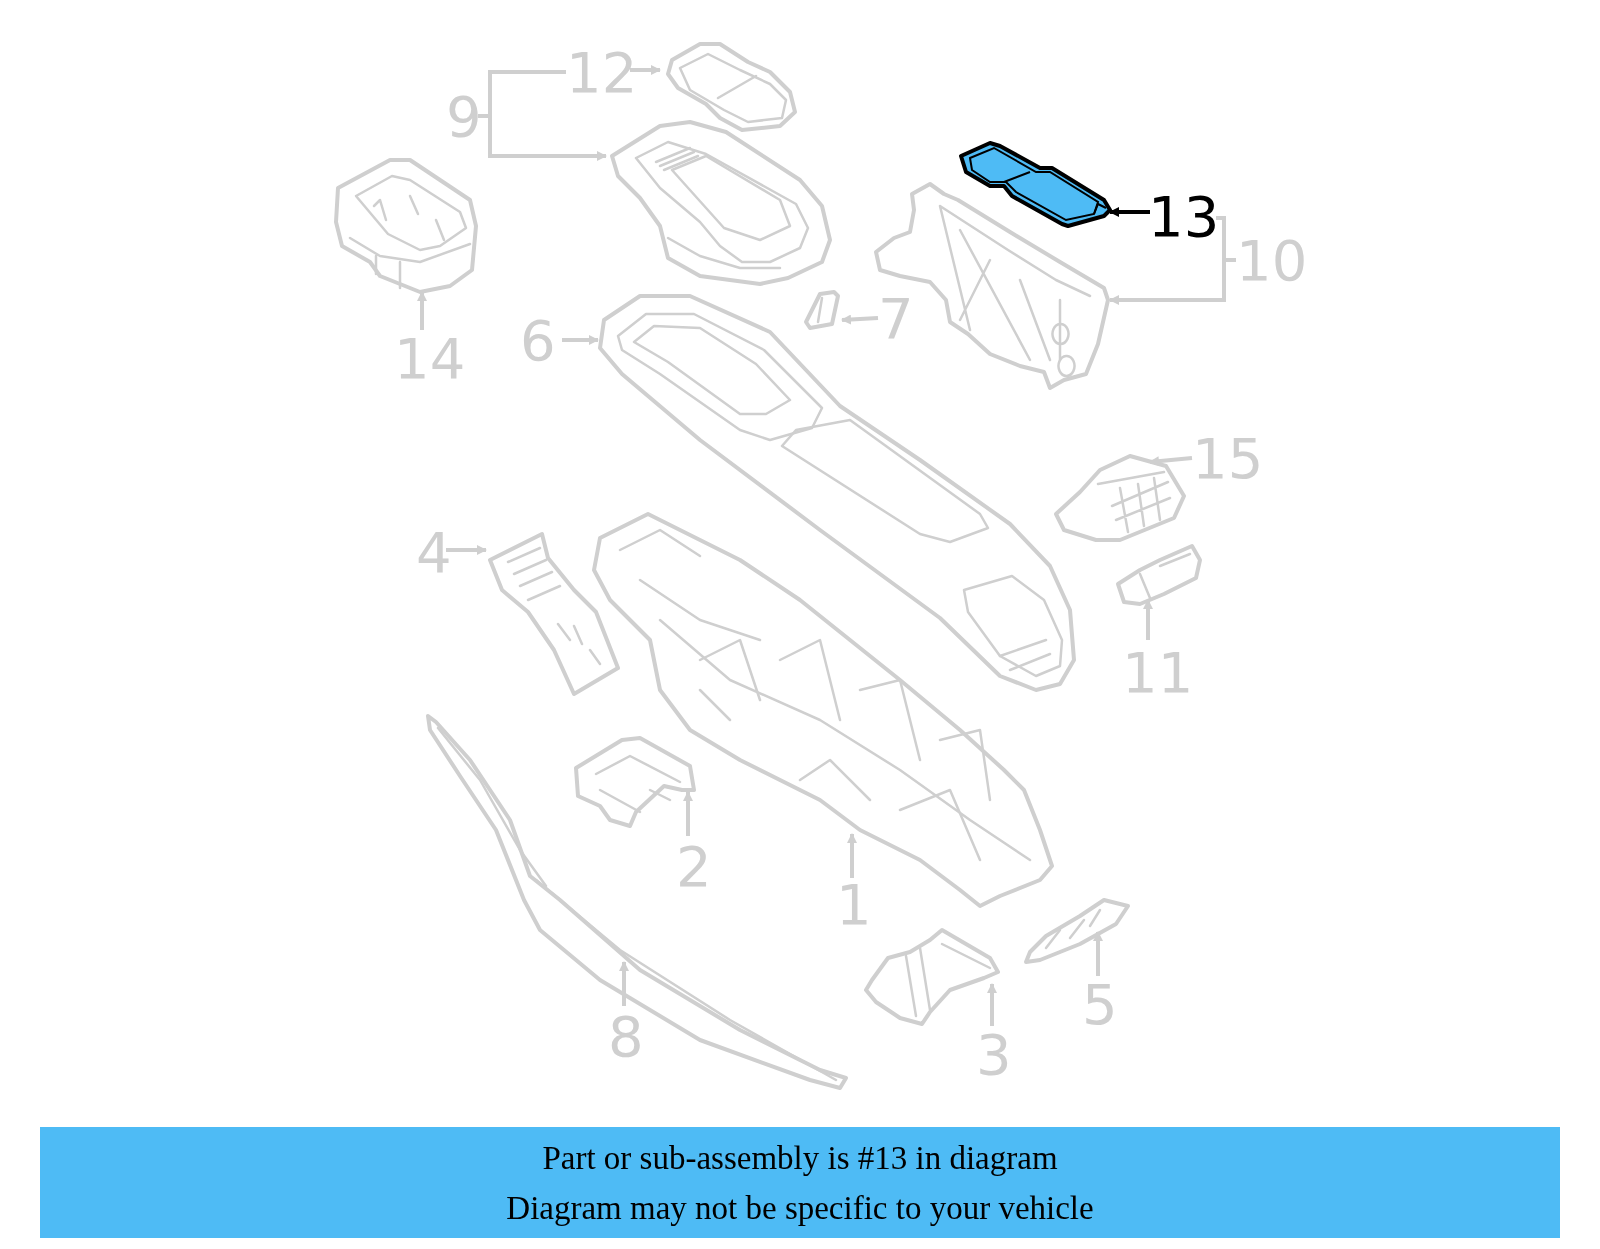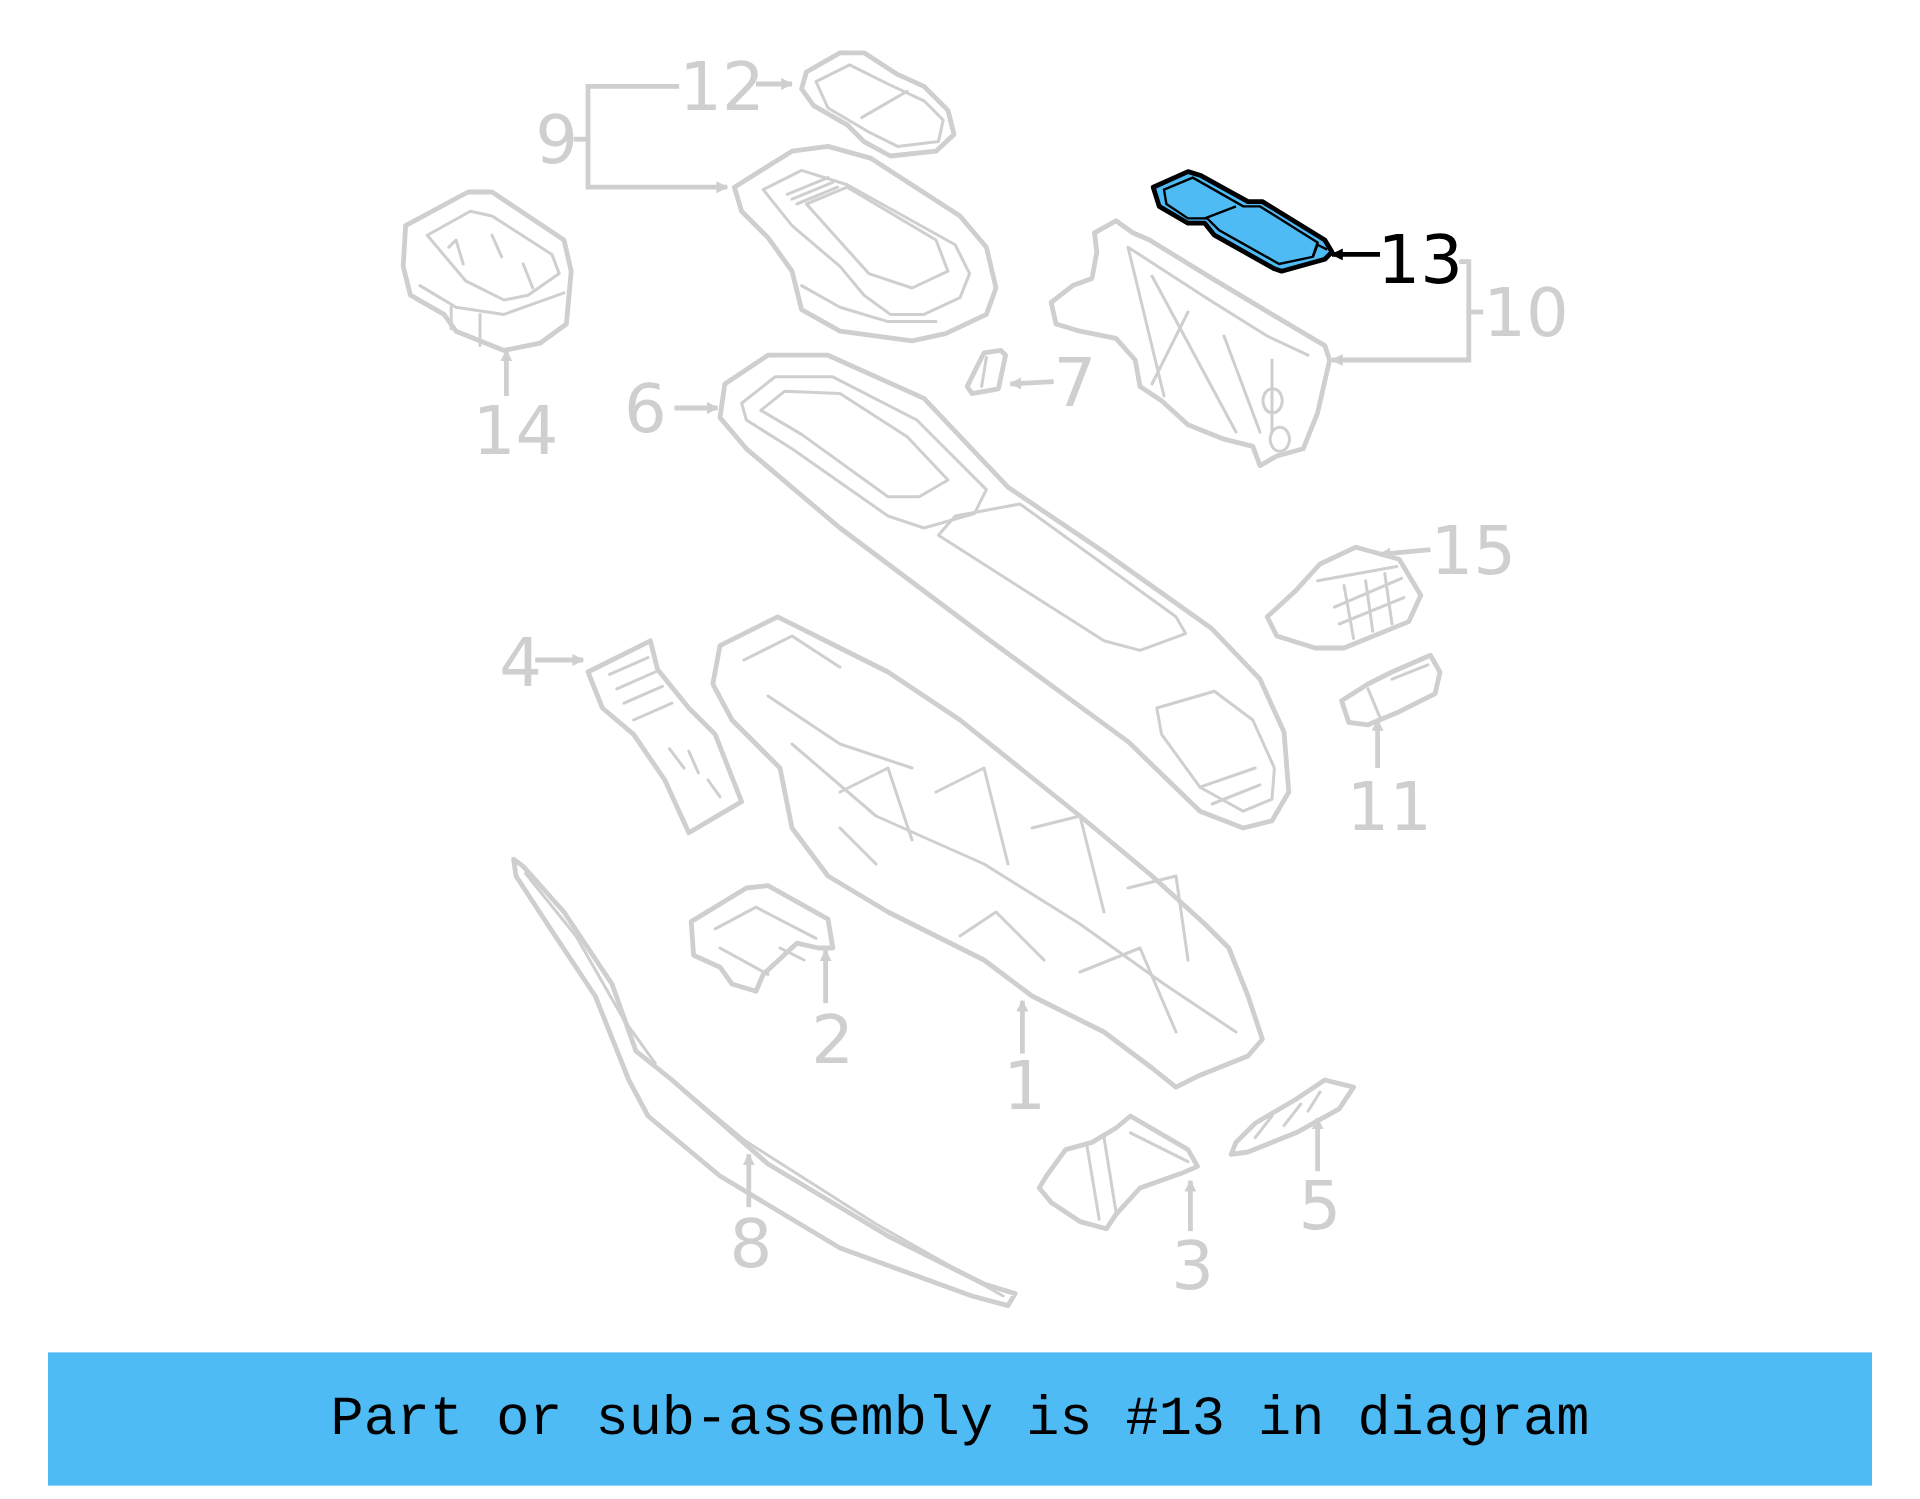--- a/index.html
+++ b/index.html
@@ -10,21 +10,21 @@
   .leader { fill:none; stroke:#cfcfcf; stroke-width:4; }
   .arrowhead { fill:#cfcfcf; }
   .label { fill:#cfcfcf; font-family:"DejaVu Sans", sans-serif; font-size:56px; }
   .label-hl { fill:#000000; font-family:"DejaVu Sans", sans-serif; font-size:56px; }
   .hl-part { fill:#4ebbf5; stroke:#000; stroke-width:4; stroke-linejoin:round; }
   .hl-line { fill:none; stroke:#000; stroke-width:2; }
   .hl-leader { stroke:#000; stroke-width:4; }
   .hl-arrow { fill:#000; }
   #banner { position:absolute; left:40px; top:1127px; width:1520px; height:111px; background:#4ebbf5;
             display:flex; flex-direction:column; align-items:center; justify-content:center; color:#000; }
-  #banner .line { font-family:Liberation Mono, monospace; font-size:46px; line-height:50px; white-space:nowrap; }
+  #banner .line { font-family:Liberation Serif, serif; font-size:33px; line-height:50px; white-space:nowrap; }
 </style>
 </head>
 <body>
 
 <svg id="diagram" viewBox="0 0 1600 1249" xmlns="http://www.w3.org/2000/svg">
   <defs>
     <marker id="ah" markerWidth="10" markerHeight="10" refX="9" refY="5" orient="auto" markerUnits="userSpaceOnUse" viewBox="0 0 10 10">
       <path d="M0,0 L10,5 L0,10 z" class="arrowhead"></path>
     </marker>
     <marker id="ahb" markerWidth="10" markerHeight="10" refX="9" refY="5" orient="auto" markerUnits="userSpaceOnUse" viewBox="0 0 10 10">
@@ -193,13 +193,14 @@
   </g>
 
   <g>
     <line class="leader" x1="992" y1="1026" x2="992" y2="984" marker-end="url(#ah)"></line>
     <text class="label" x="976" y="1074">3</text>
   </g>
 </svg>
 
 <div id="banner">
   <div class="line">Part or sub-assembly is #13 in diagram</div>
+  <div class="line">Diagram may not be specific to your vehicle</div>
 </div>
 
 </body></html>

